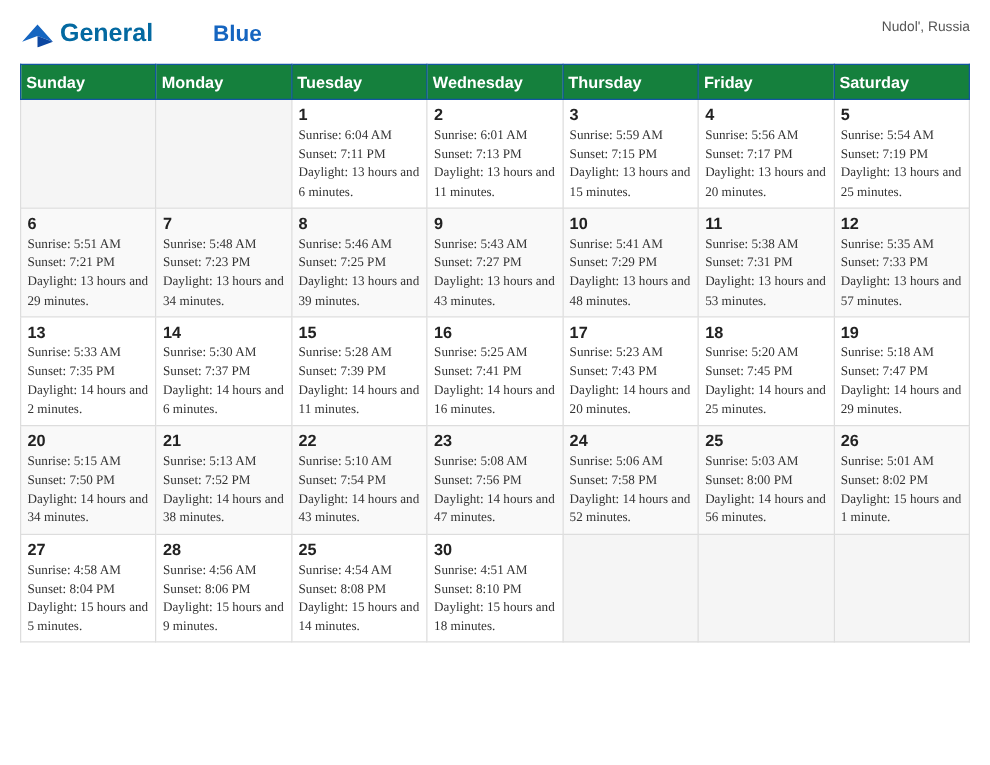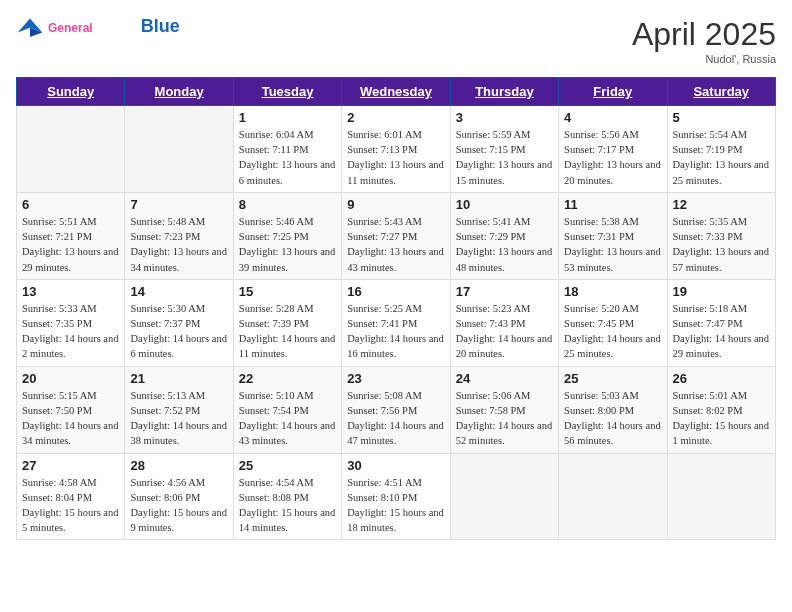--- a/index.html
+++ b/index.html
@@ -15,23 +15,23 @@
       justify-content: space-between;
       align-items: flex-start;
       margin-bottom: 12px;
     }
     .logo {
       display: flex;
       align-items: center;
       gap: 4px;
     }
     .logo-text-general {
-      font-size: 12px;
+      font-size: 20px;
       font-weight: bold;
-      color: #ec4899;
+      color: #0369a1;
     }
     .logo-text-blue {
       font-size: 18px;
       font-weight: bold;
       color: #1565c0;
       margin-left: 48px;
     }
     .logo-icon {
       width: 28px;
       height: 20px;
@@ -47,28 +47,27 @@
     .title-location {
       font-size: 11px;
       color: #555;
     }
     .calendar {
       width: 100%;
       border-collapse: collapse;
       border: 1px solid #ccc;
     }
     .calendar th {
-      background: #4c1d95;
+      background: #15803d;
       color: #fff;
       font-size: 13px;
       font-weight: bold;
       padding: 6px 4px;
-      text-align: center;
+      text-align: left;
       border: 1px solid #1255a0;
-      text-decoration: underline;
     }
     .calendar td {
       vertical-align: top;
       border: 1px solid #ddd;
       padding: 4px 5px;
       min-height: 80px;
       width: 108px;
       background: #fff;
     }
     .calendar tr:nth-child(even) td {
@@ -98,21 +97,20 @@
   <div class="logo">
     <svg class="logo-icon" viewBox="0 0 36 26" xmlns="http://www.w3.org/2000/svg">
       <path d="M18 2 L34 20 L18 14 L2 20 Z" fill="#1565c0"></path>
       <path d="M18 14 L34 20 L18 26" fill="#0d47a1"></path>
     </svg>
     <div>
       <span class="logo-text-general">General</span><span class="logo-text-blue">Blue</span>
     </div>
   </div>
   <div class="title-block">
-    <div class="title-month">April 2025</div>
     <div class="title-location">Nudol', Russia</div>
   </div>
 </div>
 
 <table class="calendar">
   <thead>
     <tr>
     <th>Sunday</th>
         <th>Monday</th>
         <th>Tuesday</th>

